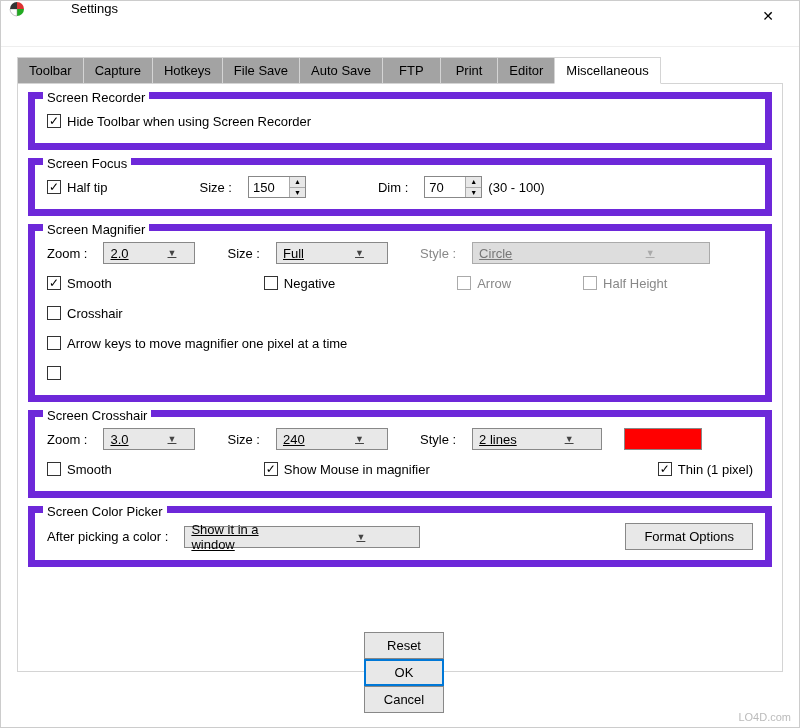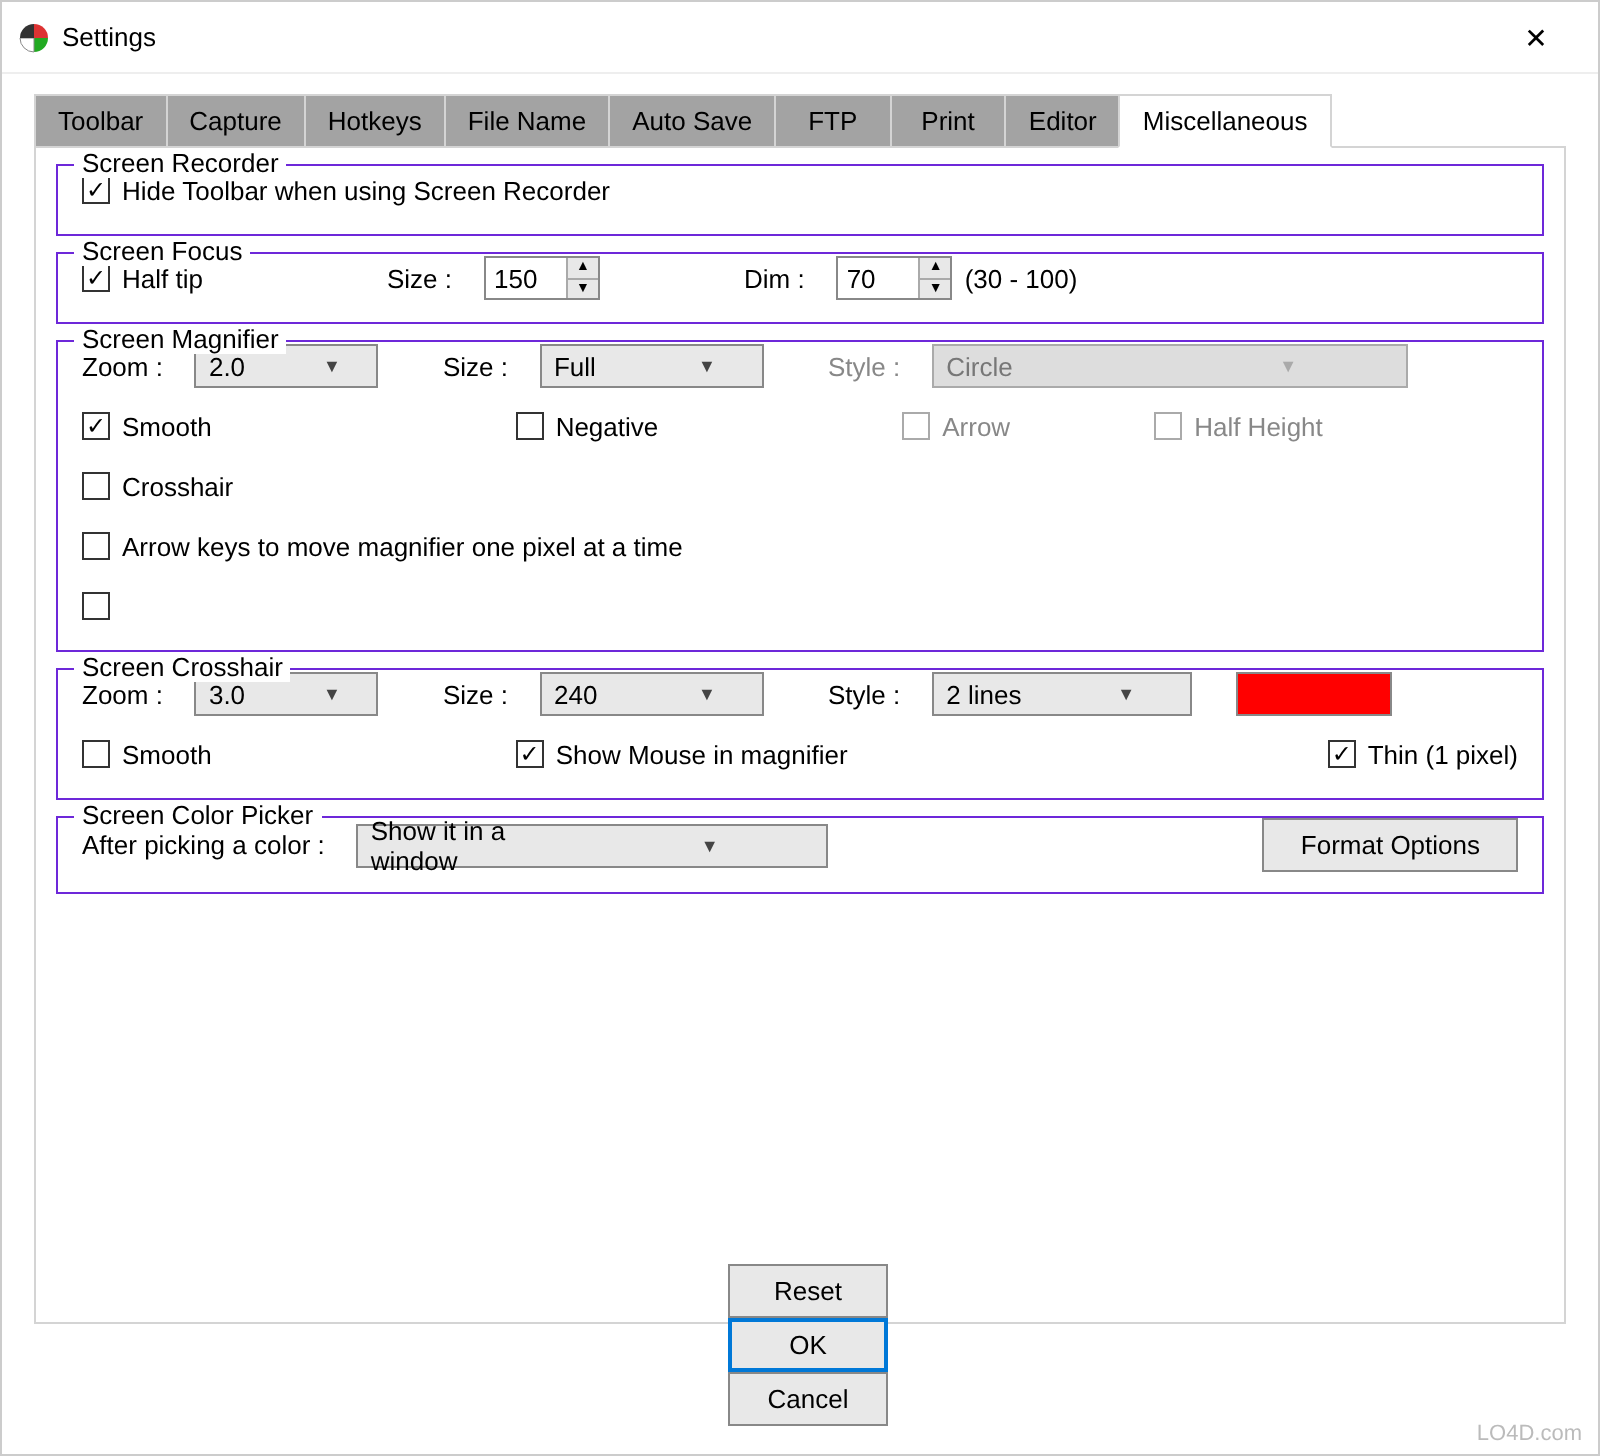--- a/index.html
+++ b/index.html
@@ -1,42 +1,42 @@
 <!DOCTYPE html>
 <html><head>
 <meta charset="utf-8">
 <style>
 * { box-sizing: border-box; margin: 0; padding: 0; }
 body { font-family: "Segoe UI", Tahoma, sans-serif; font-size: 13px; background: #fff; }
 .window { width: 800px; height: 728px; border: 1px solid #ccc; background: #fff; position: relative; }
-.titlebar { height: 36px; display: flex; align-items: center; padding: 0 8px; border-bottom: 1px solid #eee; }
+.titlebar { height: 46px; display: flex; align-items: flex-start; padding: 0 8px; border-bottom: 1px solid #eee; gap: 40px; }
 .titlebar .icon { width: 16px; height: 16px; margin-right: 6px; }
 .titlebar .title { flex: 1; font-size: 13px; }
 .close-btn { width: 46px; height: 30px; display: flex; align-items: center; justify-content: center; cursor: pointer; font-size: 14px; }
 .content { padding: 10px 16px 0 16px; position: relative; }
 .tabs { display: flex; border-bottom: 1px solid #d4d4d4; position: relative; z-index: 2; }
 .tab { padding: 5px 11px; border: 1px solid transparent; border-bottom: none; cursor: pointer; background: #a3a3a3; border: 1px solid #d4d4d4; border-bottom: none; margin-right: -1px; font-size: 13px; }
 .tab.active { background: #fff; border-bottom: 1px solid #fff; margin-bottom: -1px; position: relative; }
 .tab-body { border: 1px solid #d4d4d4; border-top: none; padding: 8px 10px; background: #fff; height: 588px; }
-.group { border: 1px solid #6d28d9; margin-bottom: 8px; padding: 0 12px 10px 12px; position: relative; }
+.group { border: 7px solid #6d28d9; margin-bottom: 8px; padding: 10px 12px 10px 12px; position: relative; }
 .group-title { position: absolute; top: -9px; left: 8px; background: #fff; padding: 0 4px; font-size: 13px; }
 .row { display: flex; align-items: center; gap: 6px; margin-bottom: 6px; min-height: 24px; }
 .row:last-child { margin-bottom: 0; }
 .chk { width: 14px; height: 14px; border: 1px solid #333; display: inline-flex; align-items: center; justify-content: center; background: #fff; cursor: pointer; flex-shrink: 0; }
 .chk.checked::after { content: "✓"; font-size: 12px; line-height: 1; color: #000; }
 .chk.disabled { border-color: #aaa; }
 .lbl { margin-right: 10px; }
 .lbl.dis { color: #888; }
 .num-input { display: inline-flex; border: 1px solid #888; height: 22px; }
 .num-input input { border: none; width: 40px; padding: 0 4px; font-size: 13px; outline: none; }
 .spinbtns { display: flex; flex-direction: column; border-left: 1px solid #aaa; width: 16px; }
 .spinbtns div { flex: 1; display: flex; align-items: center; justify-content: center; font-size: 7px; background: #e8e8e8; cursor: pointer; line-height: 1; }
 .spinbtns div:first-child { border-bottom: 1px solid #aaa; }
 .combo { display: inline-flex; border: 1px solid #888; height: 22px; background: #e8e8e8; align-items: center; cursor: pointer; min-width: 70px; }
-.combo span { flex: 1; padding: 0 6px; font-size: 13px; }
+.combo span { flex: 1; padding: 0 6px; font-size: 13px; text-decoration: underline; }
 .combo .arr { width: 18px; text-align: center; font-size: 9px; color: #444; }
 .combo.dis { border-color: #aaa; color: #777; background: #ddd; }
 .combo.dis .arr { color: #aaa; }
 .color-swatch { width: 78px; height: 22px; background: #ff0000; border: 1px solid #888; cursor: pointer; }
 .btn { border: 1px solid #888; background: #e8e8e8; padding: 5px 18px; cursor: pointer; font-size: 13px; min-width: 80px; text-align: center; }
 .btn.primary { border: 2px solid #0078d7; padding: 4px 17px; }
 .buttons-row { position: absolute; bottom: 14px; left: 16px; right: 16px; display: flex; align-items: center; flex-direction: column; }
 .buttons-row .spacer { flex: 1; }
 .buttons-row .btn { margin-left: 8px; }
 .watermark { position: absolute; bottom: 4px; right: 8px; font-size: 11px; color: #bbb; }
@@ -59,21 +59,21 @@
     <div class="close-btn">
       <span>✕</span>
     </div>
   </div>
 
   <div class="content">
     <div class="tabs">
       <div class="tab">Toolbar</div>
       <div class="tab">Capture</div>
       <div class="tab">Hotkeys</div>
-      <div class="tab">File Name</div>
+      <div class="tab">File Save</div>
       <div class="tab">Auto Save</div>
       <div class="tab" style="padding-left:16px;padding-right:16px">FTP</div>
       <div class="tab" style="padding-left:15px;padding-right:15px">Print</div>
       <div class="tab">Editor</div>
       <div class="tab active">Miscellaneous</div>
     </div>
 
     <div class="tab-body">
 
       <div class="group">

